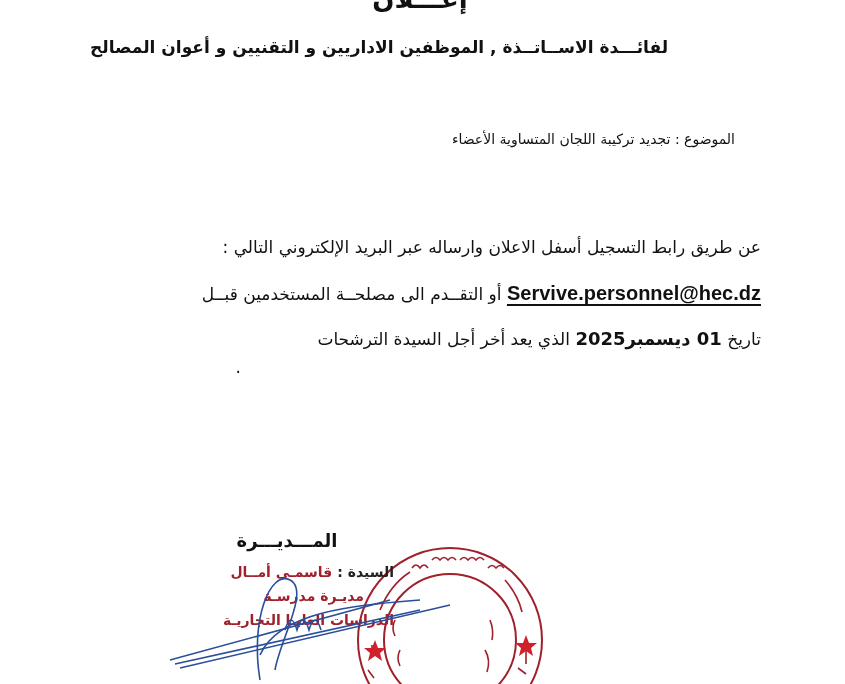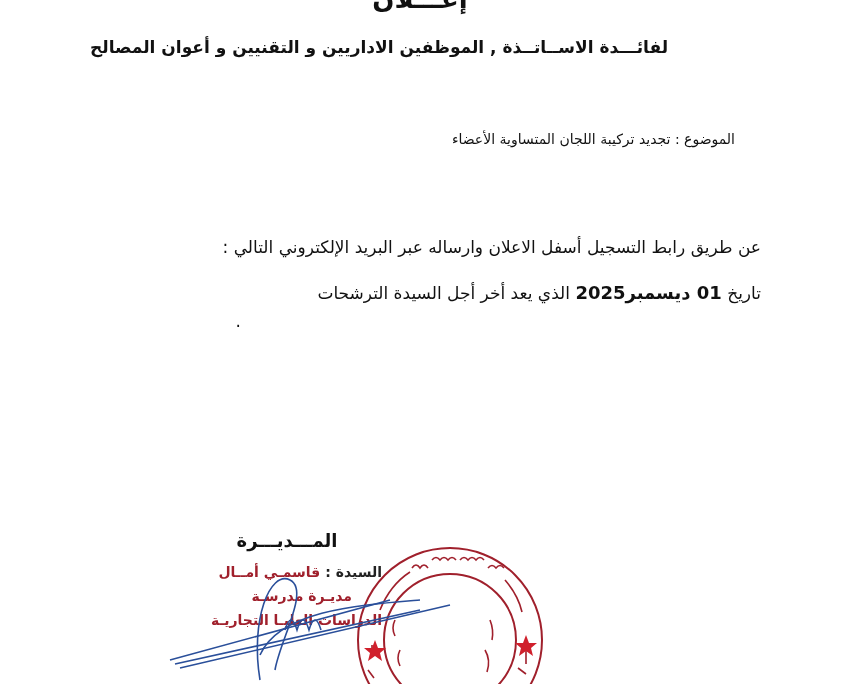--- a/index.html
+++ b/index.html
@@ -71,21 +71,21 @@
     .sign-title {
       top: 530px;
       left: 232px;
       width: 110px;
       text-align: center;
       font-size: 18px;
       font-weight: bold;
     }
     .sign-block {
       top: 560px;
-      left: 164px;
+      left: 176px;
       width: 218px;
       font-size: 14px;
       font-weight: bold;
       color: #a0202c;
       text-align: right;
       line-height: 24px;
     }
     .sign-block .sig-name { display: block; }
     .sign-block .sig-role1 { display: block; padding-right: 30px; }
     .sign-block .sig-role3 { display: block; }
@@ -111,20 +111,21 @@
   <div class="abs title rtl">إعـــلان</div>
 
   <div class="abs audience rtl">
     <span>لفائـــدة الاســاتــذة , الموظفين الاداريين و التقنيين و أعوان المصالح</span>
   </div>
 
   <div class="abs subject rtl">الموضوع : تجديد تركيبة اللجان المتساوية الأعضاء</div>
 
   <div class="abs body-text rtl">
     <span class="row">عن طريق رابط التسجيل أسفل الاعلان وارساله عبر البريد الإلكتروني التالي :</span>
+    <span class="row"><span class="email">Servive.personnel@hec.dz</span><span> أو التقــدم الى مصلحــة المستخدمين قبــل</span></span>
     <span class="row"><span>تاريخ </span><span class="bold-date">01 ديسمبر2025</span><span> الذي يعد أخر أجل السيدة الترشحات</span></span>
     <span class="row" style="height:20px;line-height:10px;padding-right:520px;">.</span>
   </div>
 
   <div class="abs sign-title rtl">المـــديـــرة</div>
 
   <svg class="abs stamp" viewBox="0 0 200 200">
     <circle cx="100" cy="100" r="92" fill="none" stroke="#a0202c" stroke-width="2"></circle>
     <circle cx="100" cy="100" r="66" fill="none" stroke="#a0202c" stroke-width="2"></circle>
     <g stroke="#a0202c" stroke-width="1.6" fill="none">

